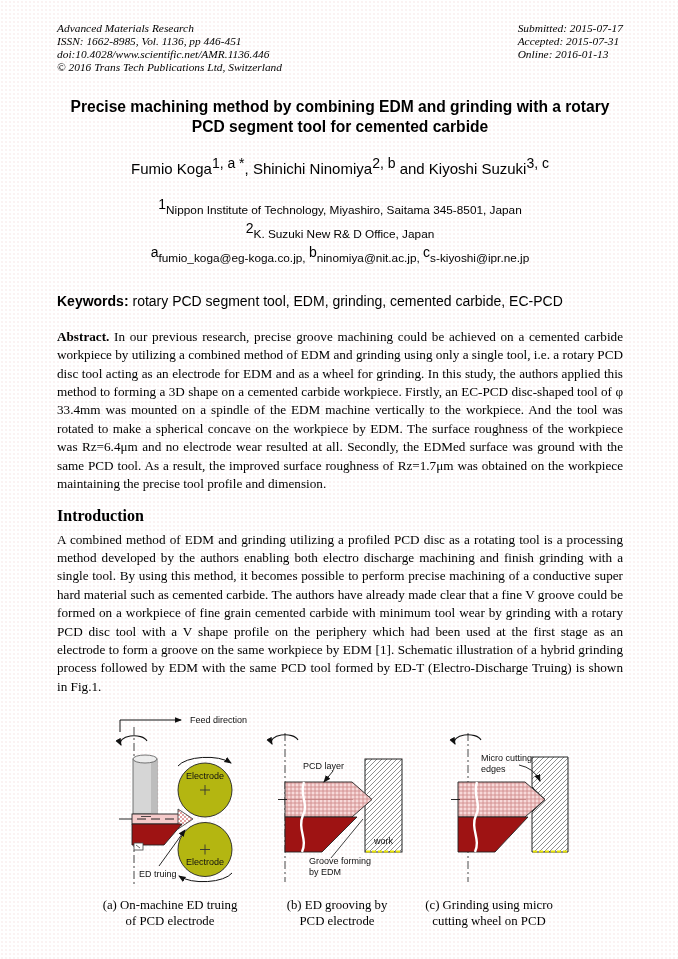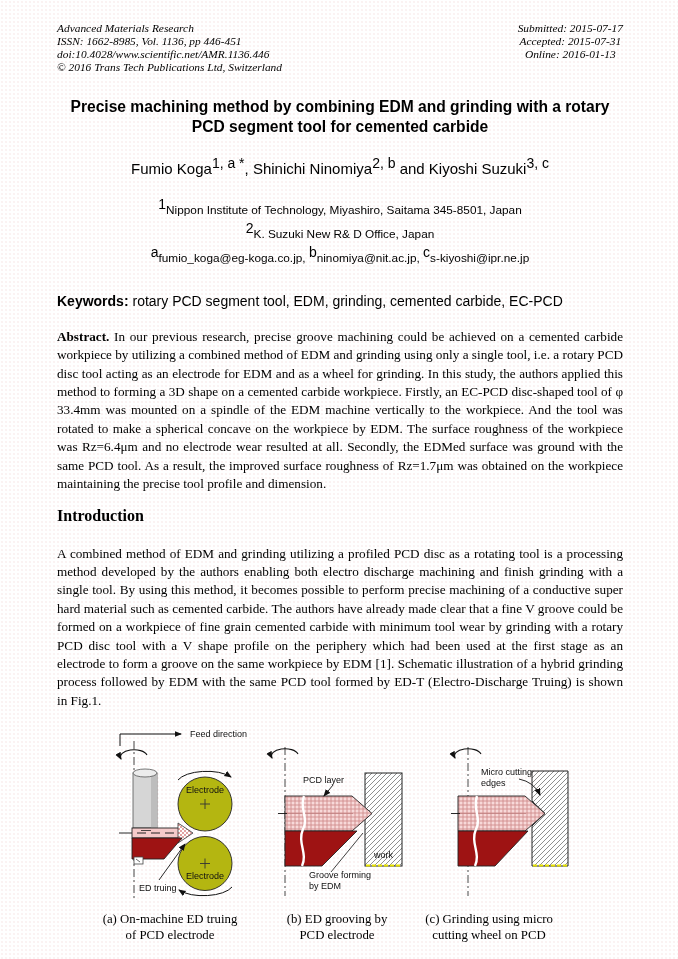--- a/index.html
+++ b/index.html
@@ -9,38 +9,38 @@
     background-image:radial-gradient(rgba(225,160,160,0.28) 0.6px, transparent 0.8px);
     background-size:4px 4px;
     font-family:"Liberation Serif", serif;
     color:#000;
     overflow:hidden;
   }
   .content{margin:0 55px 0 57px;}
   
   .hdr{display:flex;justify-content:space-between;padding-top:22px;
        font-family:"Liberation Serif", serif;font-style:italic;font-size:11.4px;line-height:13px;}
-  .hdr .right{text-align:center;}
+  .hdr .right{text-align:left;}
   
   .title{margin-top:23px;text-align:center;font-family:"Liberation Sans", sans-serif;
          font-weight:bold;font-size:15.6px;line-height:20px;}
   .authors{margin-top:16px;text-align:center;font-family:"Liberation Sans", sans-serif;
            font-size:15px;line-height:20px;}
   .authors sup, .affil sup, .emails sup{font-size:14px;}
   .affil,.emails{text-align:center;font-family:"Liberation Sans", sans-serif;
                  font-size:11.8px;line-height:18px;}
   .affil.first{margin-top:16px;}
   
   .keywords{margin-top:26px;font-family:"Liberation Sans", sans-serif;font-size:14px;line-height:16px;}
   .keywords b{font-weight:bold;}
   
   .para{margin-top:19px;font-size:13.2px;line-height:18.4px;text-align:justify;}
   .para b{font-weight:bold;}
   .sect{margin-top:13px;font-size:16px;font-weight:bold;}
-  .intro{margin-top:20px;}
+  .intro{margin-top:6px;}
   
   .fig-art{margin-top:11px;}
   .subcaps{position:relative;height:38px;margin-top:4px;}
   .subcap{position:absolute;transform:translateX(-50%);text-align:center;
           font-size:12.8px;line-height:16px;white-space:nowrap;}
   .subcap.a{left:113px;} .subcap.b{left:280px;} .subcap.c{left:432px;}
   .figcaption{margin-top:25px;text-align:center;font-size:13.2px;}
   svg text{font-family:"Liberation Sans", sans-serif;font-size:9px;fill:#111;}
 </style>
 </head>

